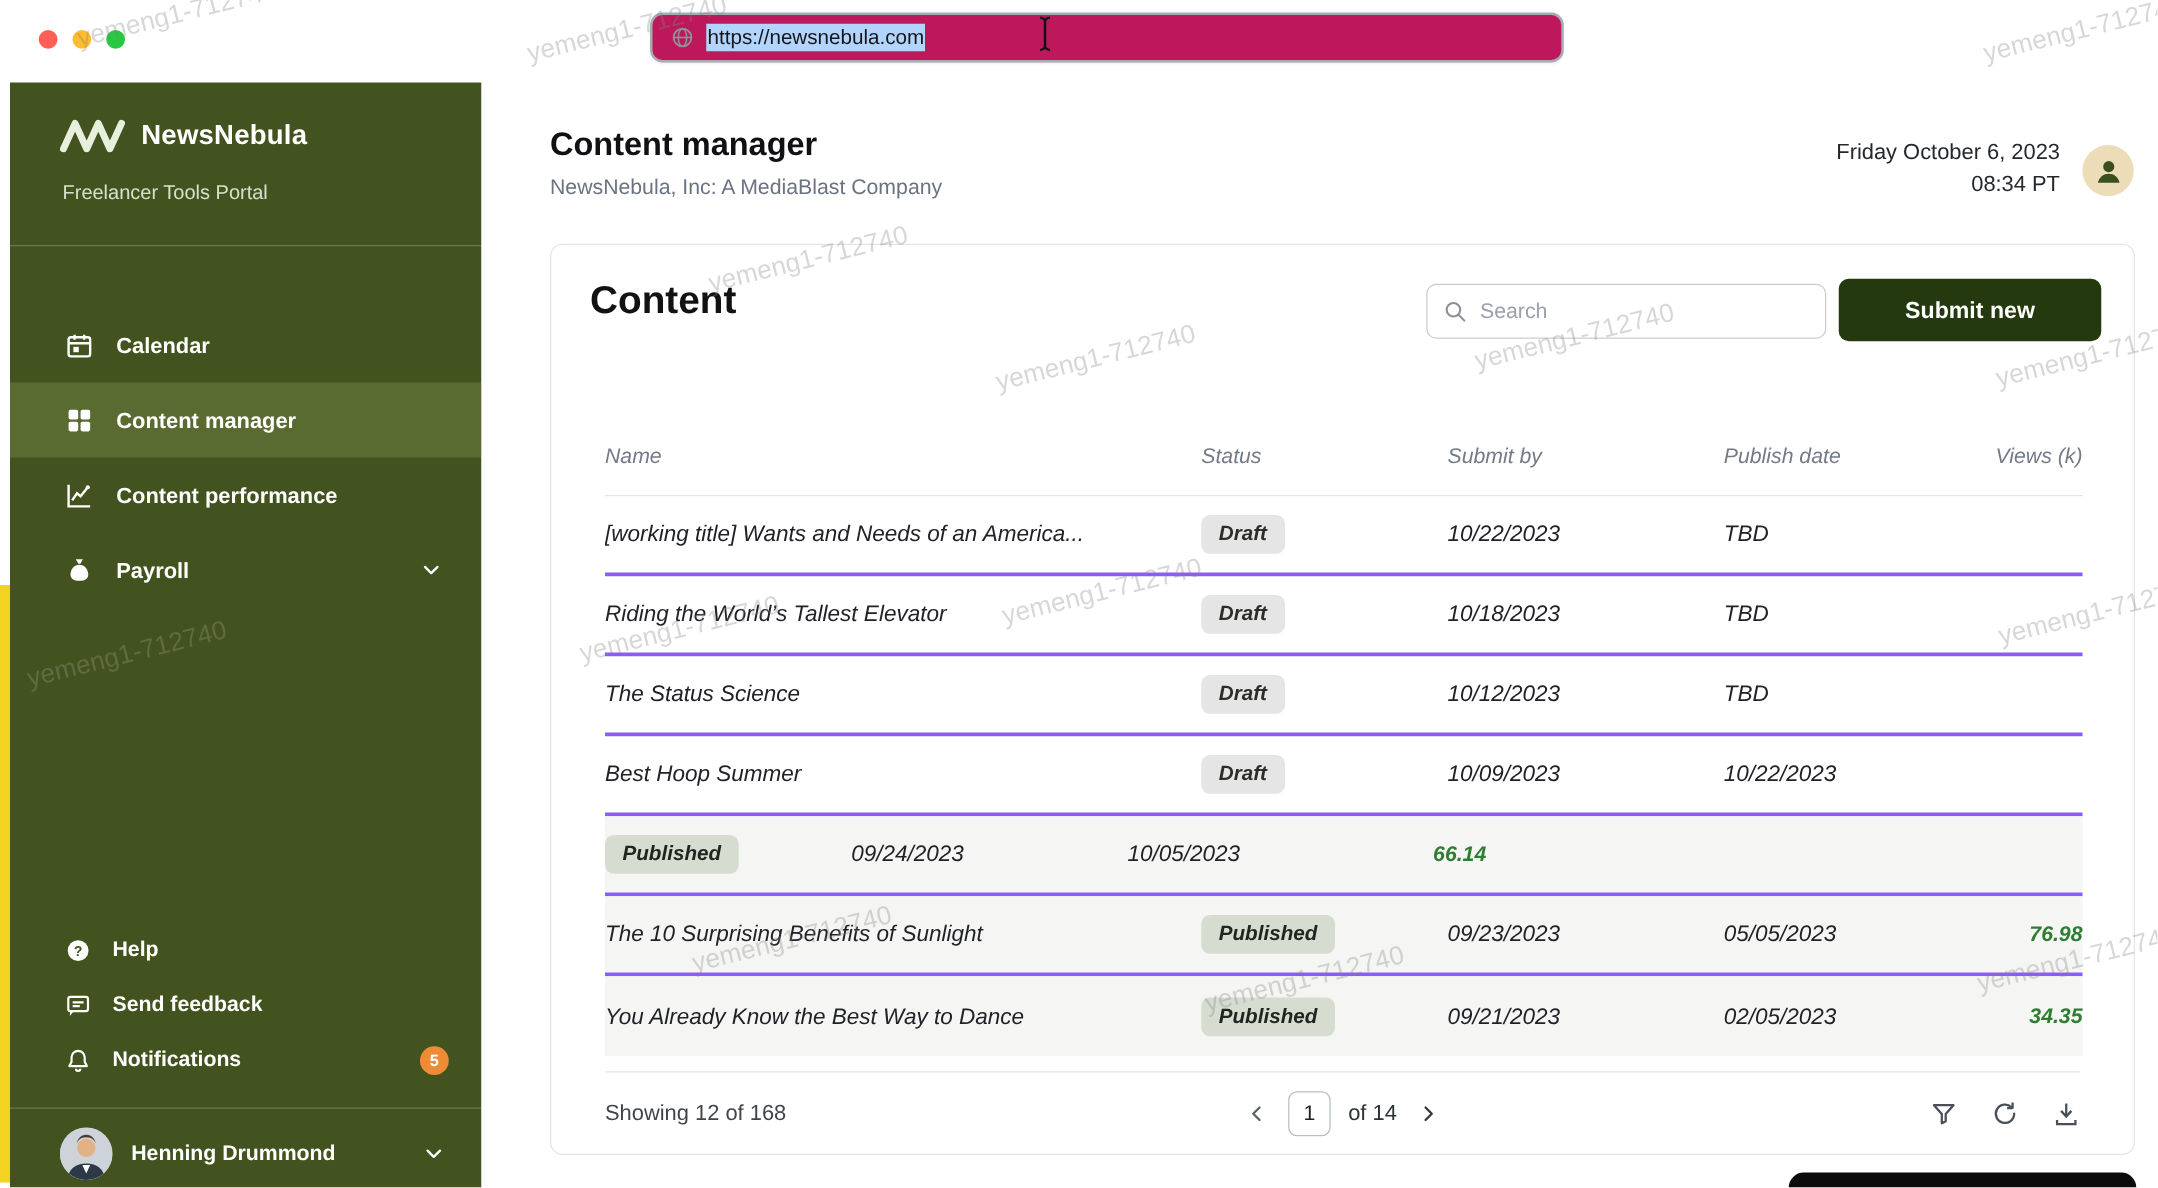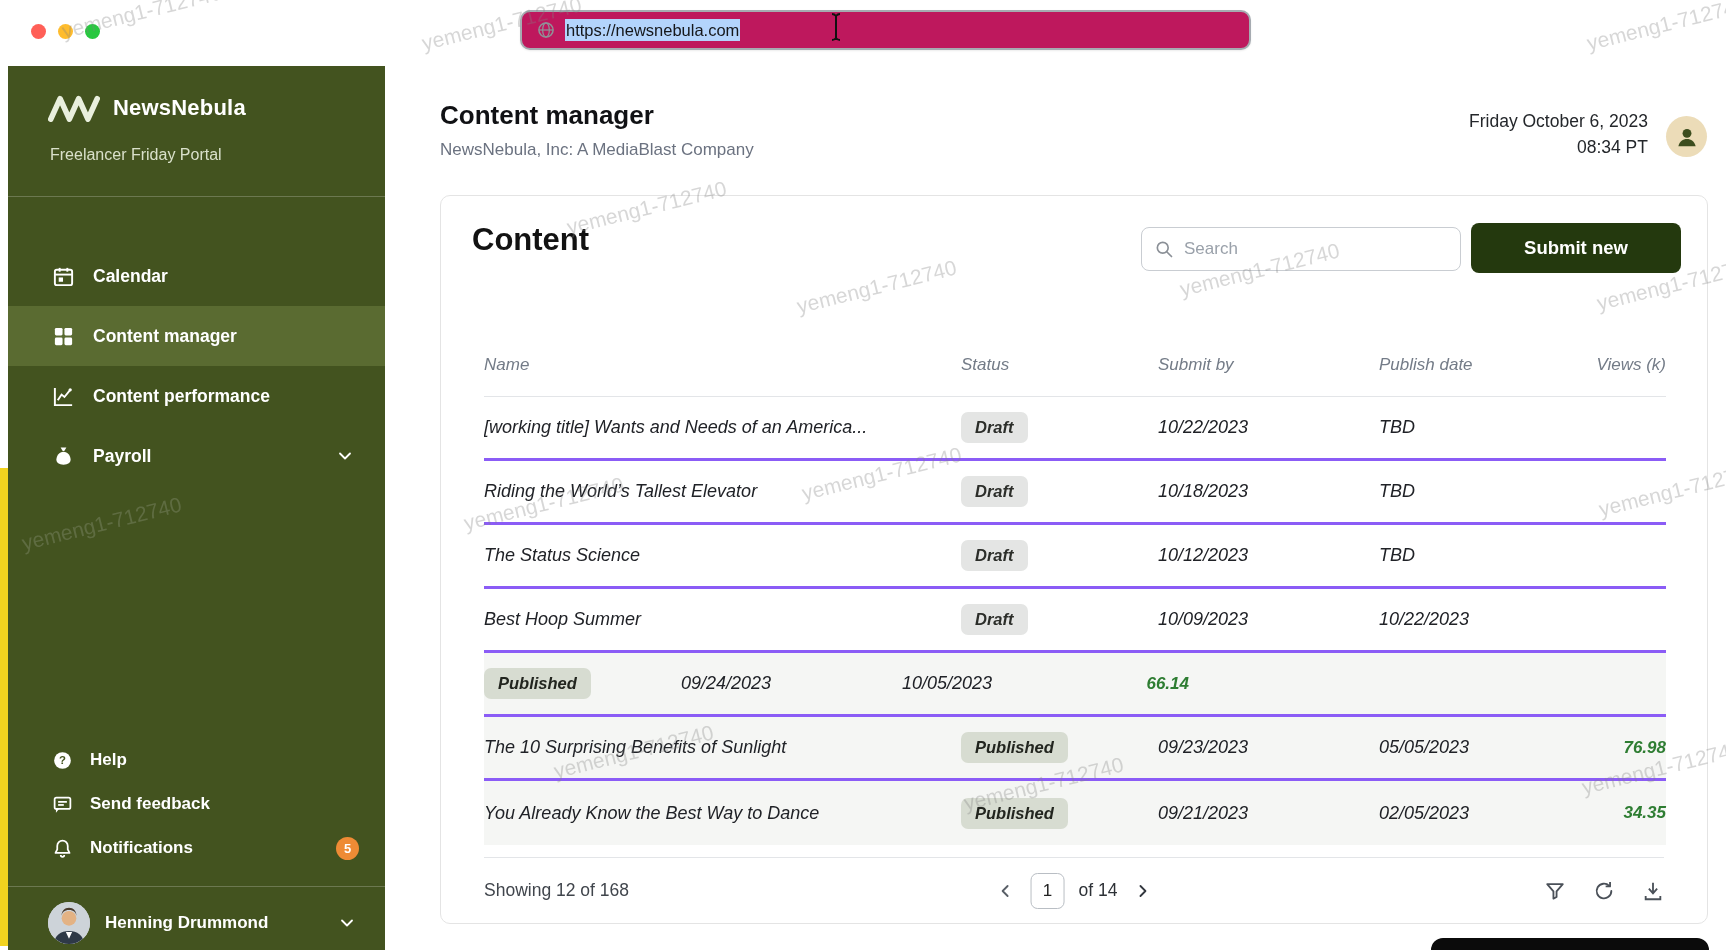--- a/index.html
+++ b/index.html
@@ -173,21 +173,21 @@
 
 <div class="sidebar">
   <div class="logo-row">
     <span style="display:flex;">
       <svg width="52" height="28" viewBox="0 0 56 30">
           <polyline points="3,27 13,5 23,27 33,5 43,27 53,5" fill="none" stroke="#e9efdd" stroke-width="6" stroke-linecap="round" stroke-linejoin="round"></polyline>
         </svg>
     </span>
     <span class="logo-title">NewsNebula</span>
   </div>
-  <div class="logo-sub">Freelancer Friday Portal</div>
+  <div class="logo-sub">Freelancer Tools Portal</div>
   <div class="side-divider div1"></div>
 
   <div class="nav">
     <div class="nav-item">
       <span class="nav-icon">
         <svg width="23" height="23" viewBox="0 0 24 24">
             <rect x="3" y="5" width="18" height="16" rx="2" fill="none" stroke="#fff" stroke-width="2"></rect>
             <line x1="3" y1="10" x2="21" y2="10" stroke="#fff" stroke-width="2"></line>
             <line x1="8" y1="3" x2="8" y2="7" stroke="#fff" stroke-width="2"></line>
             <line x1="16" y1="3" x2="16" y2="7" stroke="#fff" stroke-width="2"></line>

